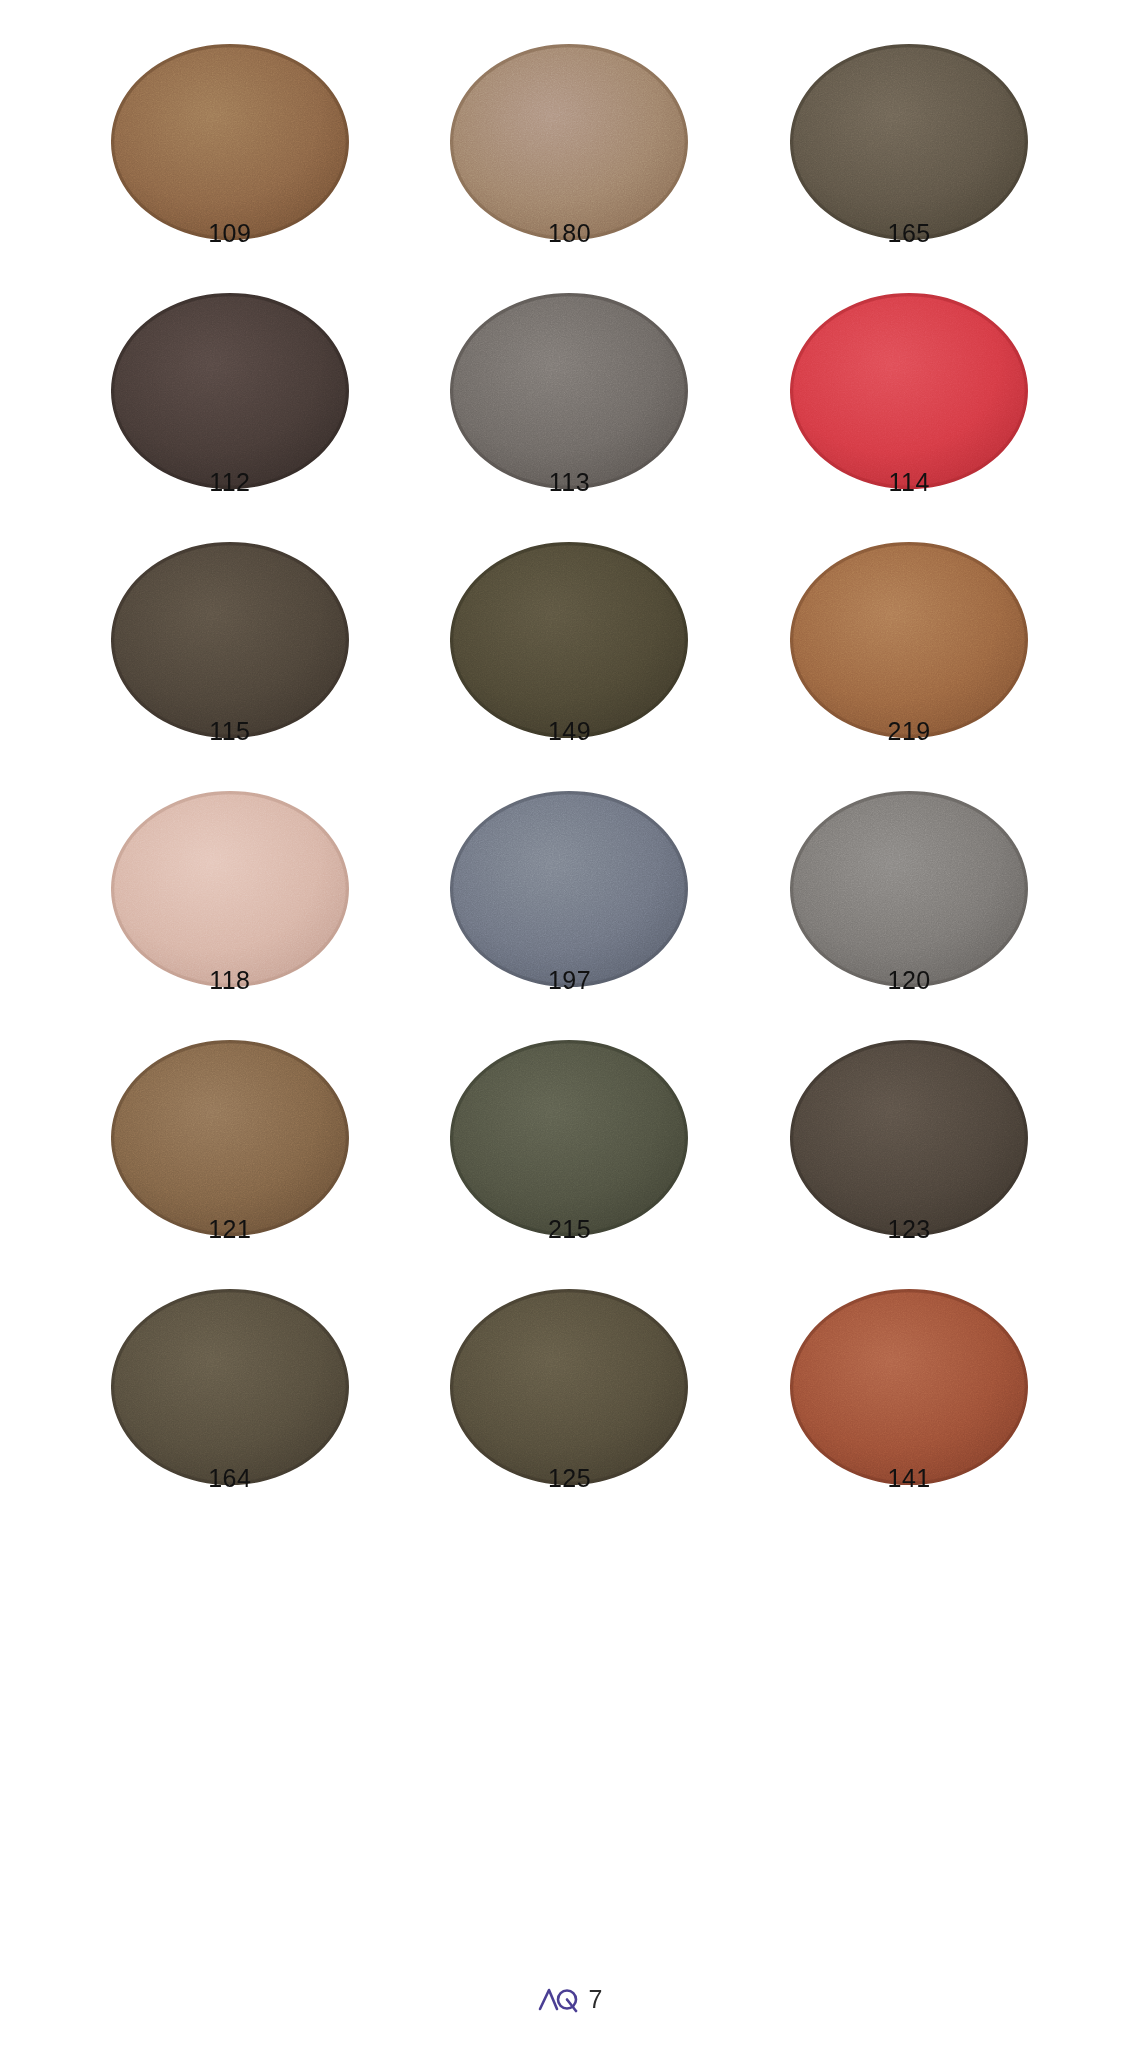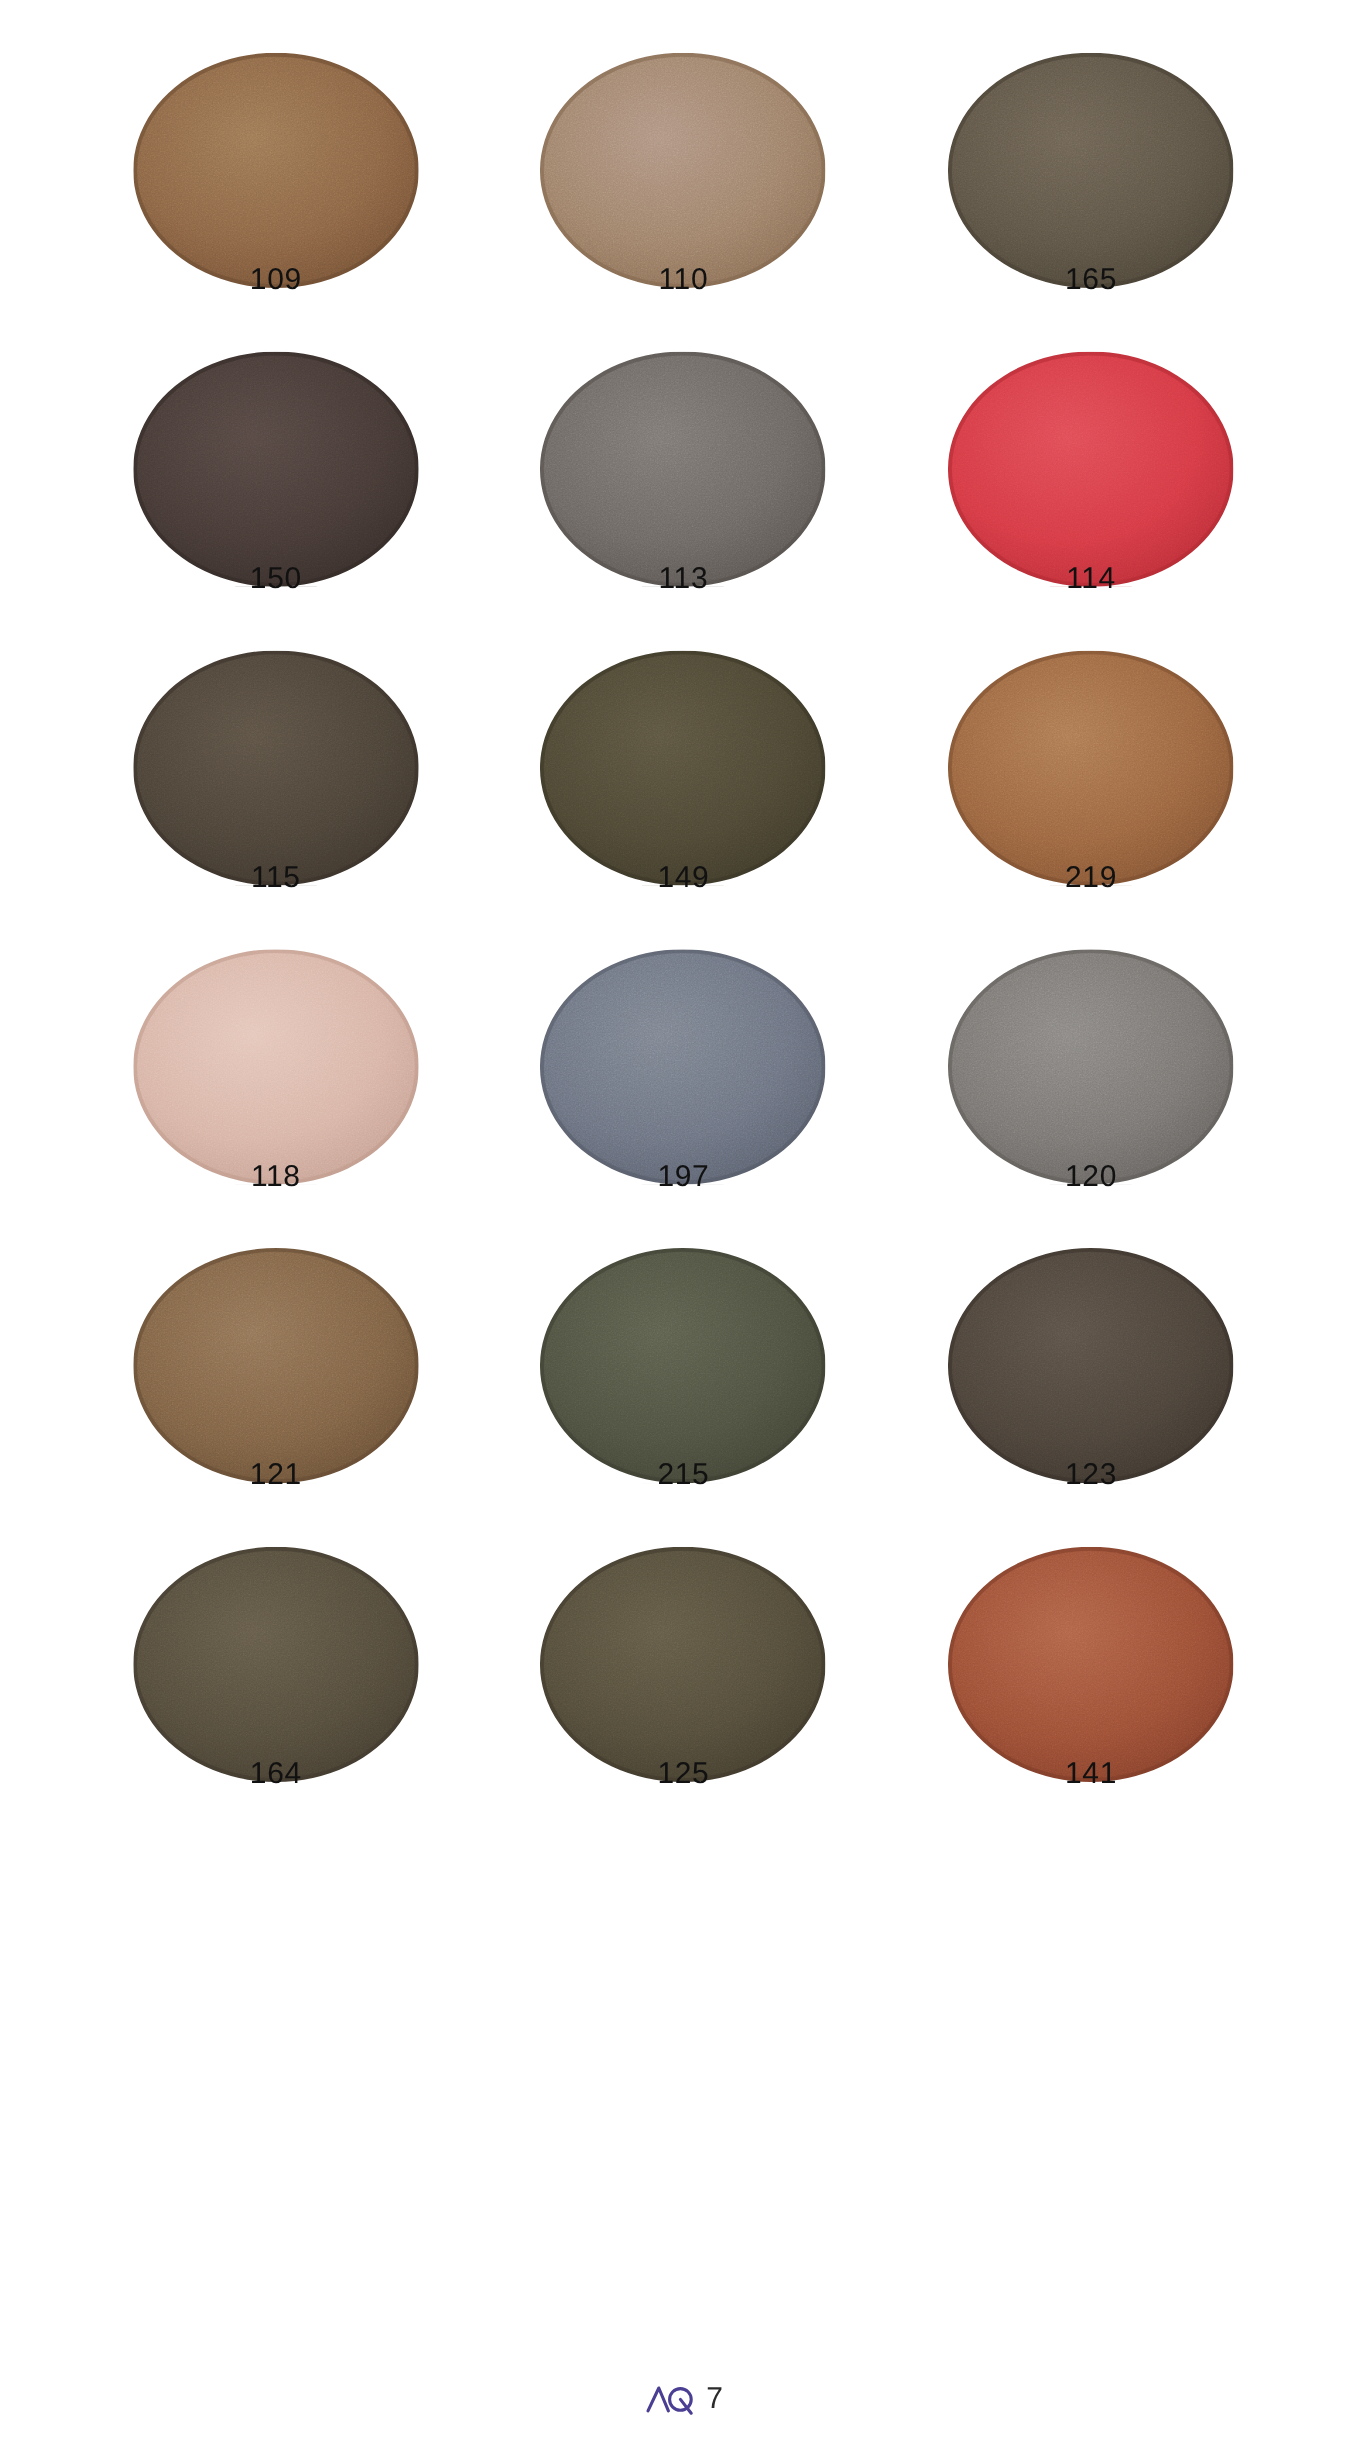--- a/index.html
+++ b/index.html
@@ -156,21 +156,21 @@
                   <path d="M 119 0 A 119 98 0 1 1 118.99 0 Z M 85 196 A 34 34 0 0 0 153 196 Z" clip-rule="evenodd"></path>
                 </clipPath>
               </defs>
               <g clip-path="url(#sw1c)">
                 <rect x="0" y="0" width="238" height="196" fill="url(#sw1g)"></rect>
                 <rect x="0" y="0" width="238" height="196" filter="url(#sw1f)" opacity="0.3" style="mix-blend-mode:overlay"></rect>
                 <ellipse cx="119" cy="98" rx="117.8" ry="96.8" fill="none" stroke="#83674f" stroke-width="4" opacity="0.55"></ellipse>
               </g>
             </svg>
           </div>
-          <div class="notch-label">110</div>
+          <div class="notch-label">180</div>
         </div>
       </div>
       <div class="swatch-cell">
         <div class="disc-wrap">
           <div class="disc" style="border-radius: 0px;">
             <svg class="disc-svg" viewBox="0 0 238 196">
               <defs>
                 <radialGradient id="sw2g" cx="42%" cy="36%" r="78%">
                   <stop offset="0%" stop-color="#6e6455"></stop>
                   <stop offset="58%" stop-color="#5d5446"></stop>
@@ -212,21 +212,21 @@
                   <path d="M 119 0 A 119 98 0 1 1 118.99 0 Z M 85 196 A 34 34 0 0 0 153 196 Z" clip-rule="evenodd"></path>
                 </clipPath>
               </defs>
               <g clip-path="url(#sw3c)">
                 <rect x="0" y="0" width="238" height="196" fill="url(#sw3g)"></rect>
                 <rect x="0" y="0" width="238" height="196" filter="url(#sw3f)" opacity="0.3" style="mix-blend-mode:overlay"></rect>
                 <ellipse cx="119" cy="98" rx="117.8" ry="96.8" fill="none" stroke="#332a27" stroke-width="4" opacity="0.55"></ellipse>
               </g>
             </svg>
           </div>
-          <div class="notch-label">150</div>
+          <div class="notch-label">112</div>
         </div>
       </div>
       <div class="swatch-cell">
         <div class="disc-wrap">
           <div class="disc" style="border-radius: 0px;">
             <svg class="disc-svg" viewBox="0 0 238 196">
               <defs>
                 <radialGradient id="sw4g" cx="42%" cy="36%" r="78%">
                   <stop offset="0%" stop-color="#7d7874"></stop>
                   <stop offset="58%" stop-color="#6c6763"></stop>

